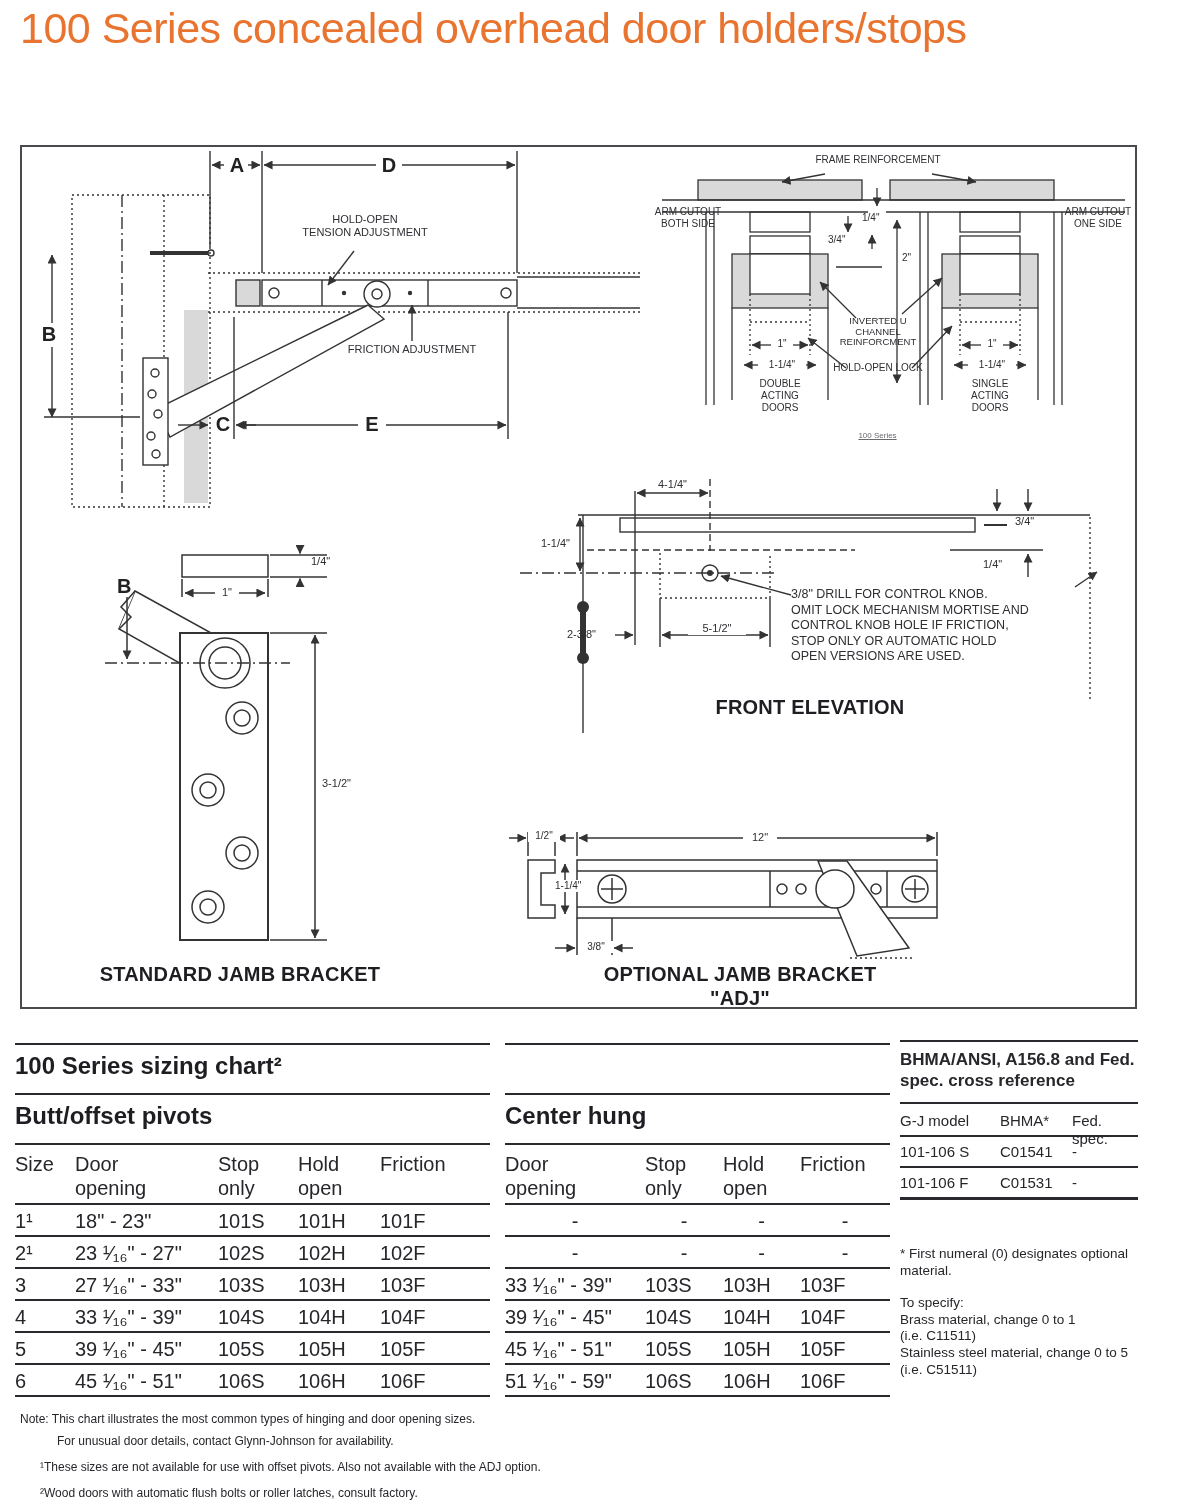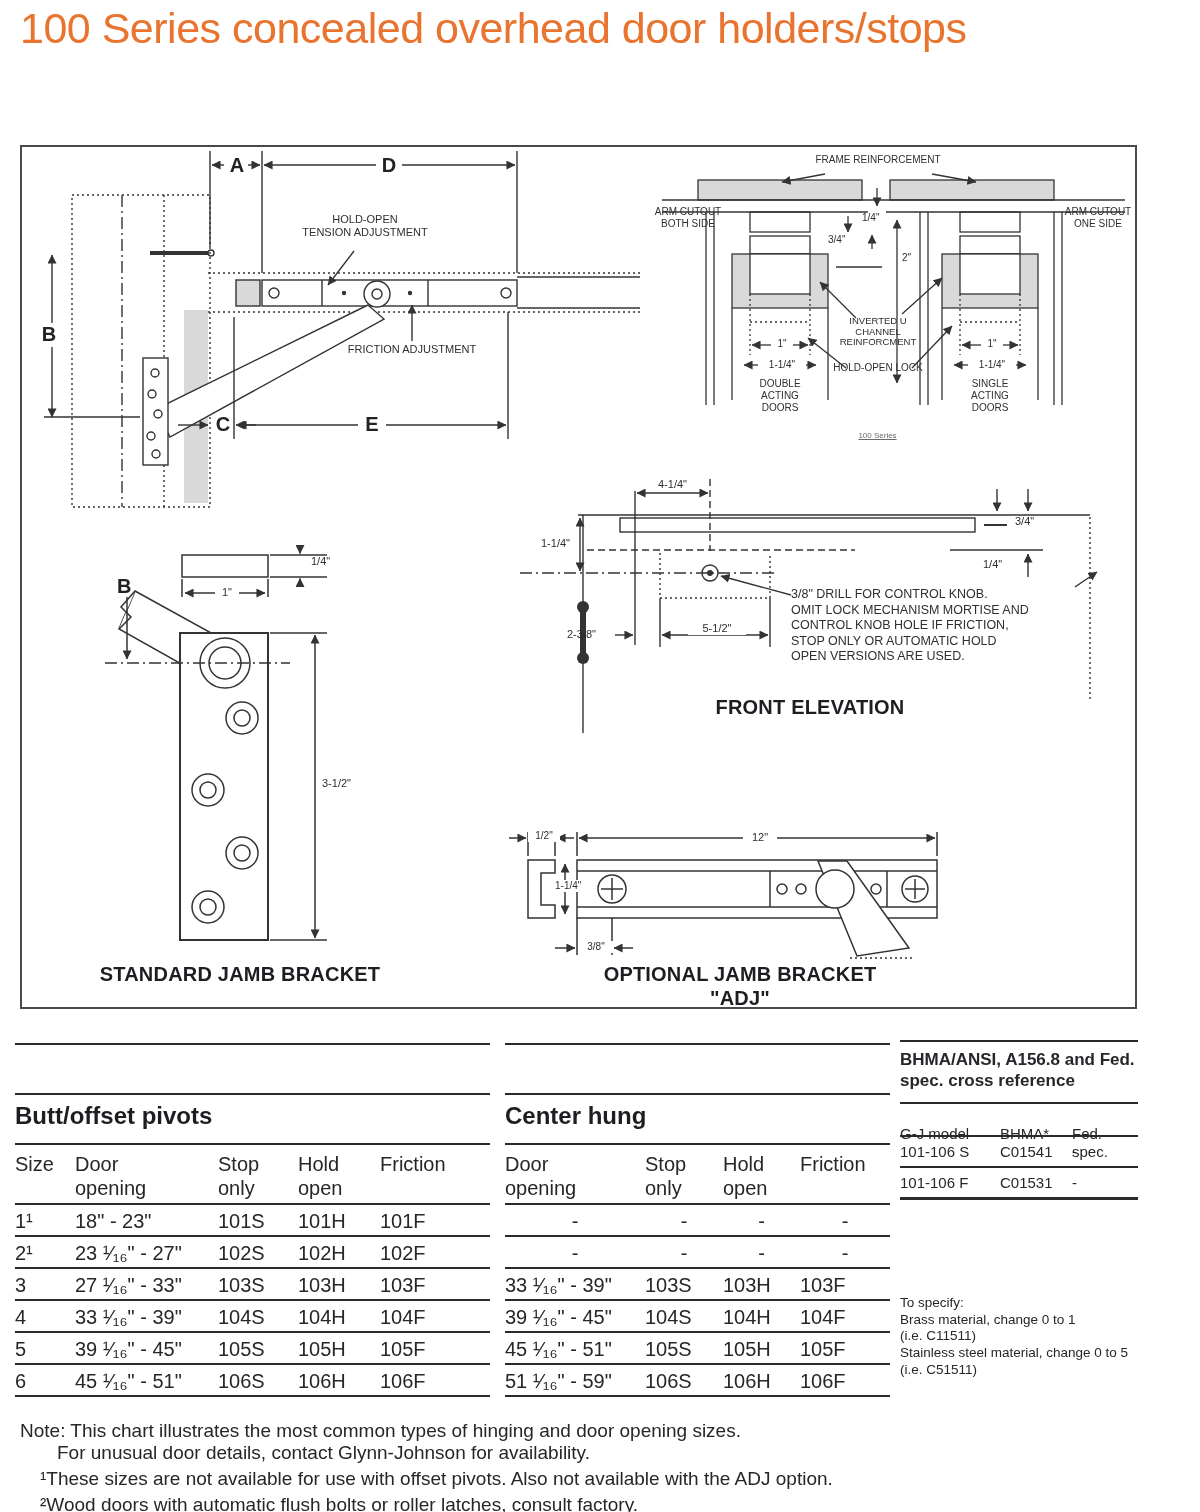--- a/index.html
+++ b/index.html
@@ -24,24 +24,24 @@
   .dd{stroke-dasharray:12 4 2 4;}
   .rule{position:absolute;height:2px;background:#2a2a2e;}
   .h2{position:absolute;font-size:24px;font-weight:bold;color:#1d1d22;margin:0;}
   .tbl{position:absolute;border-bottom:2px solid #2a2a2e;}
   .tr{display:grid;grid-template-columns:var(--cols);border-top:2px solid #2a2a2e;box-sizing:border-box;}
   .tr.head{height:60px;padding-top:7px;}
   .tr.data{height:32px;padding-top:4px;}
   .tr > div{font-size:20px;line-height:1.2;white-space:pre-line;}
   .tr.ctr > div{text-align:center;}
   .side .tr > div{font-size:15px;}
-  .side .tr.head{height:33px;padding-top:21px;}
+  .side .tr.head{height:33px;padding-top:8px;}
   .side .tr.data{height:31px;padding-top:6px;}
   .side{border-bottom:3px solid #2a2a2e;}
-  .note{position:absolute;font-size:19px;color:#26262b;margin-top:8px;}
+  .note{position:absolute;font-size:12px;color:#26262b;}
   .sb{position:absolute;font-size:13.5px;line-height:1.24;white-space:pre-line;color:#26262b;width:245px;}
   .sb.h{font-size:17px;font-weight:bold;line-height:1.25;}
 </style>
 </head>
 <body>
 
 <div class="page">
 
   <svg width="0" height="0" style="position:absolute">
     <defs>
@@ -314,20 +314,21 @@
       </g>
     </svg>
     <div class="lbl s10 tc onln" style="left:23px;top:10px;width:28px">1/2"</div>
     <div class="lbl tc onln" style="left:238px;top:11px;width:30px">12"</div>
     <div class="lbl s10 onln" style="left:48px;top:60px;width:40px">1-1/4"</div>
     <div class="lbl s10 tc onln" style="left:73px;top:121px;width:32px">3/8"</div>
     <div class="lbl cap tc" style="left:85px;top:143px;width:300px">OPTIONAL JAMB BRACKET "ADJ"</div>
   </figure>
 
   <div class="rule" style="left:15px;top:1043px;width:475px"></div>
+  <h2 class="h2" style="left:15px;top:1052px">100 Series sizing chart²</h2>
   <div class="rule" style="left:15px;top:1093px;width:475px"></div>
   <h3 class="h2" style="left:15px;top:1102px">Butt/offset pivots</h3>
 
   <div class="rule" style="left:505px;top:1043px;width:385px"></div>
   <div class="rule" style="left:505px;top:1093px;width:385px"></div>
   <h3 class="h2" style="left:505px;top:1102px">Center hung</h3>
 
   <div class="tbl" style="left:15px;top:1143px;width:475px;--cols:60px 143px 80px 82px 1fr">
     <div class="tr head">
       <div>Size</div>
@@ -446,20 +447,22 @@
       <div>C01541</div>
       <div>-</div>
     </div>
     <div class="tr data">
       <div>101-106 F</div>
       <div>C01531</div>
       <div>-</div>
     </div>
   </div>
 
+  <div class="sb" style="left:900px;top:1246px">* First numeral (0) designates optional
+material.</div>
   <div class="sb" style="left:900px;top:1295px">To specify:
 Brass material, change 0 to 1
 (i.e. C11511)
 Stainless steel material, change 0 to 5
 (i.e. C51511)</div>
 
   <div class="note" style="left:20px;top:1412px">Note: This chart illustrates the most common types of hinging and door opening sizes.</div>
   <div class="note" style="left:57px;top:1434px">For unusual door details, contact Glynn-Johnson for availability.</div>
   <div class="note" style="left:40px;top:1460px">¹These sizes are not available for use with offset pivots. Also not available with the ADJ option.</div>
   <div class="note" style="left:40px;top:1486px">²Wood doors with automatic flush bolts or roller latches, consult factory.</div>

